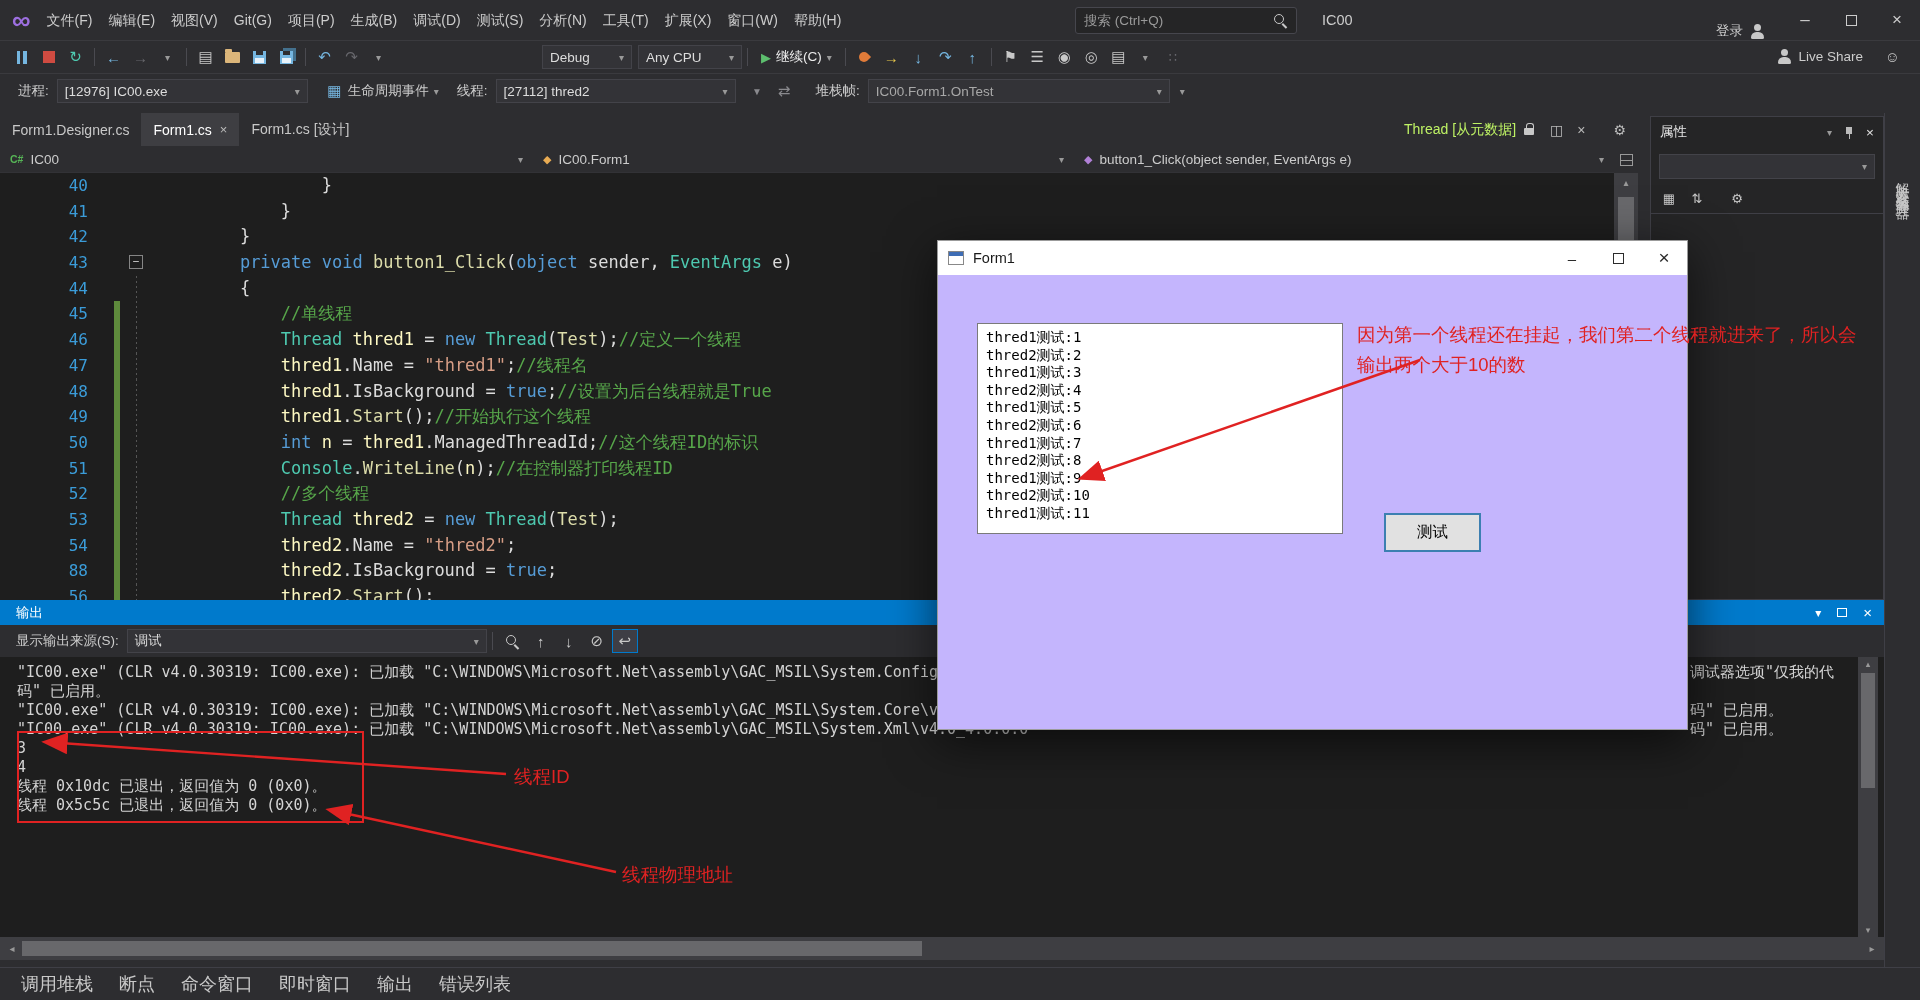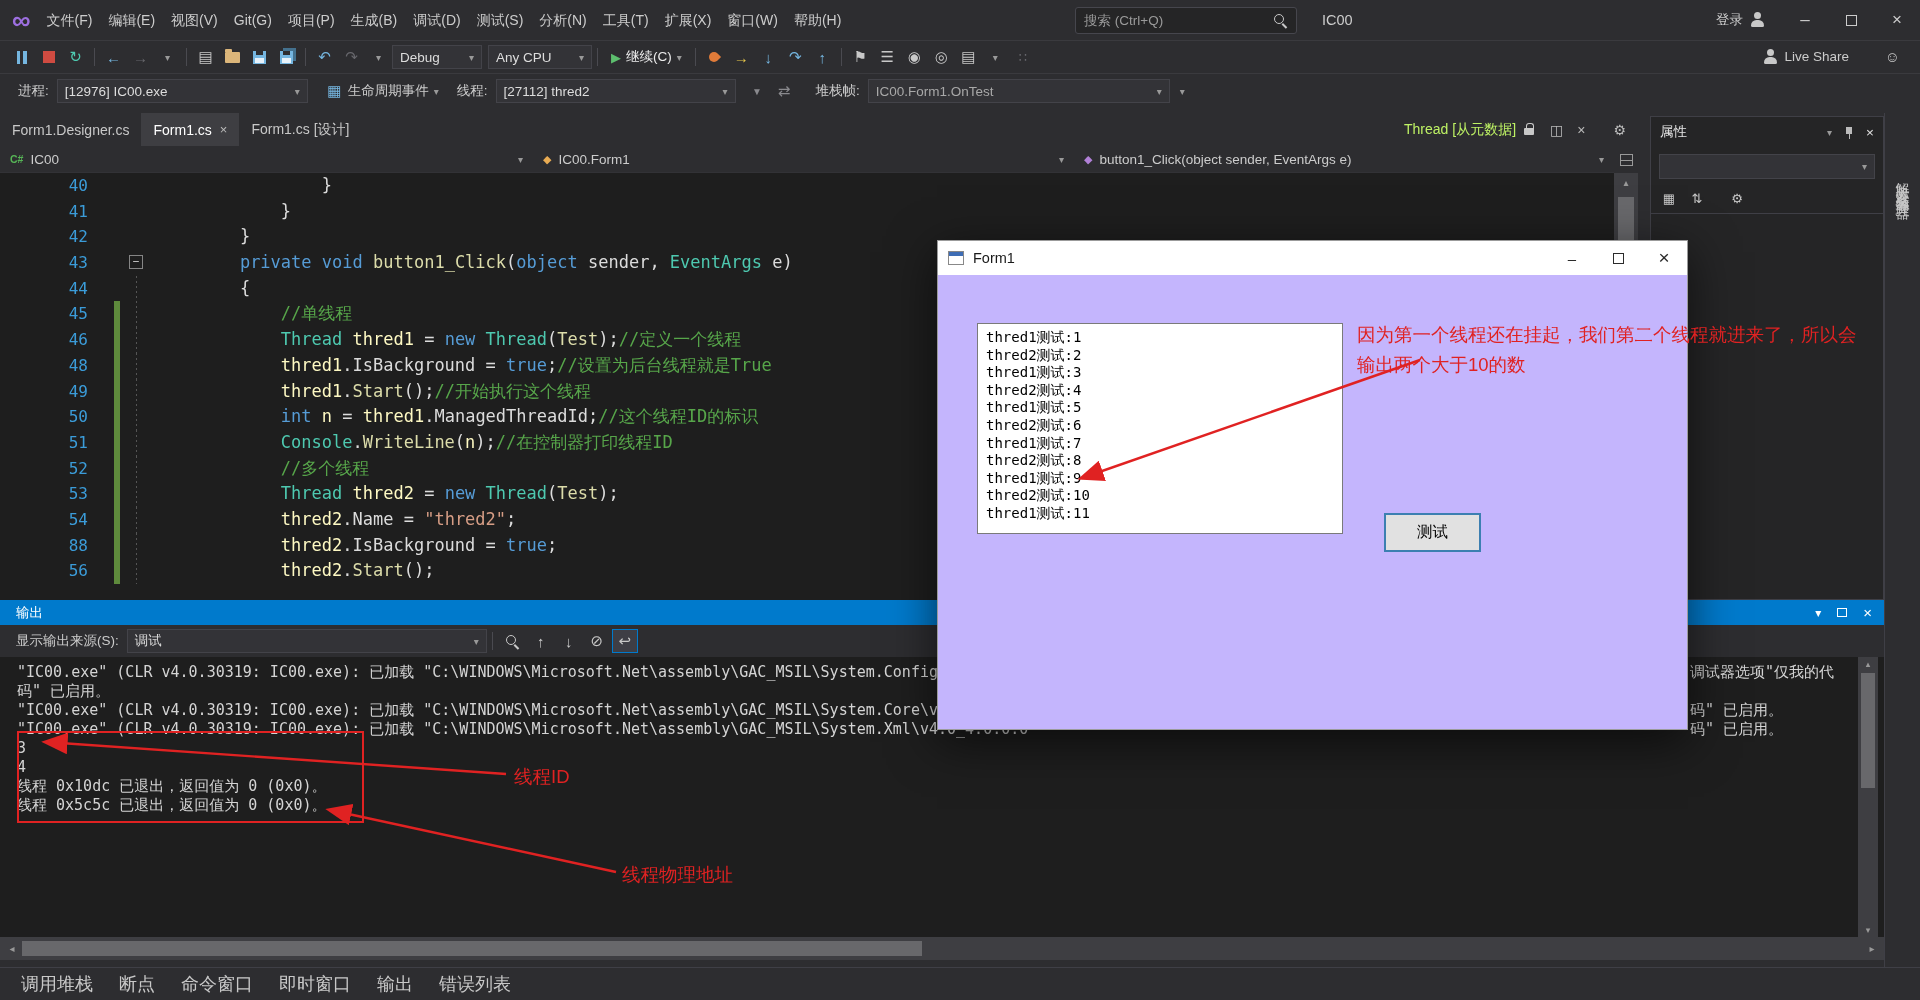--- a/index.html
+++ b/index.html
@@ -18,45 +18,45 @@
 .vslogo{color:#9D6FE0;font-size:26px;font-weight:bold;margin:0 8px 0 12px}
 .menubar{display:flex;height:100%}
 .menu-item{padding:0 8px;line-height:40px;font-size:14px;color:#CCC;white-space:nowrap}
 .searchbox{position:absolute;left:1075px;top:7px;width:222px;height:27px;background:#252526;border:1px solid #46464D;border-radius:3px;display:flex;align-items:center;padding:0 8px;justify-content:space-between}
 .searchbox input{background:transparent;border:none;outline:none;color:#BBB;font-size:13.5px;width:180px;font-family:inherit}
 .searchbox input::placeholder{color:#9A9A9A;opacity:1}
 .mag{position:relative;width:15px;height:15px;flex:none}
 .mag::before{content:"";position:absolute;left:1px;top:1px;width:8px;height:8px;border:1.6px solid #C8C8C8;border-radius:50%}
 .mag::after{content:"";position:absolute;left:10px;top:10px;width:6px;height:1.6px;background:#C8C8C8;transform:rotate(45deg);transform-origin:0 0}
 .solname{position:absolute;left:1322px;top:0;line-height:40px;font-size:14.5px;color:#CCC}
-.tb-right{position:absolute;right:0;top:0;height:40px;display:flex;align-items:center}
+.tb-right{position:absolute;right:0;top:0;height:40px;display:flex;align-items:flex-end}
 .signin{font-size:13.5px;color:#CCC}
 .person{position:relative;width:16px;height:16px;margin:0 16px 0 7px}
 .person::before{content:"";position:absolute;left:4px;top:0;width:7px;height:7px;border-radius:50%;background:#C8C8C8}
 .person::after{content:"";position:absolute;left:1px;top:8px;width:13px;height:7px;border-radius:7px 7px 2px 2px;background:#C8C8C8}
 .winbtn{width:46px;height:40px;display:flex;align-items:center;justify-content:center;font-size:17px;color:#CCC}
 .maxbox{width:11px;height:11px;border:1.3px solid #CCC;display:block}
 .maxbox.dark{border-color:#2B2B2B}
 
 .toolbar{position:absolute;left:0;top:40px;width:1920px;height:33px;background:#2D2D30;border-top:1px solid #3A3A3E;display:flex;align-items:center;padding-left:8px}
 .pause i{display:inline-block;width:3.5px;height:13px;background:#75B6E0;margin:0 1.5px}
 .stopbox{width:12px;height:12px;background:#CF4B41;display:block}
 .folder{position:relative;width:15px;height:11px;background:#DCB67A;border-radius:1px;display:block}
 .folder::before{content:"";position:absolute;left:0;top:-3px;width:7px;height:3px;background:#DCB67A;border-radius:1px 1px 0 0}
 .floppy{position:relative;width:13px;height:13px;background:#75B6E0;display:block}
 .floppy::before{content:"";position:absolute;left:3px;top:0;width:7px;height:4px;background:#2D2D30}
 .floppy::after{content:"";position:absolute;left:2px;top:7px;width:9px;height:5px;background:#E8F2FA}
 .floppy.all{box-shadow:3px -3px 0 0 #44718E}
 .flame{width:10px;height:10px;background:#E07B39;border-radius:50% 0 50% 50%;transform:rotate(45deg);display:block}
-.tb-combo-debug{width:90px;}
+.tb-combo-debug{width:90px;margin-left:150px}
 .tb-combo-cpu{width:104px;margin-left:6px}
 .contgrp{display:flex;align-items:center;gap:5px;padding:0 8px}
 .cont-label{font-size:13.5px;color:#ECECEC}
 .grip{font-size:13px;color:#67676C;letter-spacing:-1px}
-.tbr{position:absolute;right:14px;top:40px;height:33px;display:flex;align-items:center;gap:30px}
+.tbr{position:absolute;right:14px;top:40px;height:33px;display:flex;align-items:center;gap:16px}
 .ls-label{font-size:13.5px;color:#CCC;margin-left:5px}
 
 .debugbar{position:absolute;left:0;top:73px;width:1920px;height:35px;background:#2D2D30;border-top:1px solid #3A3A3E;display:flex;align-items:center;font-size:13.5px;color:#CCC}
 .db-label{margin-left:18px;flex:none}
 .db-combo1{width:251px;margin-left:8px}
 .db-combo2{width:240px;margin-left:8px}
 .db-combo3{width:302px;margin-left:8px;color:#A8A8A8}
 .db-ico{margin-left:13px}
 
 .tabrow{position:absolute;left:0;top:113px;width:1650px;height:33px;background:#2D2D30;display:flex}
@@ -322,20 +322,21 @@
 
   <div class="editor">
     <div>
         <div class="cl"><span class="ln">40</span><span class="chg"></span><span class="fold"></span><span class="code"><span class="tk-pl">                </span><span class="tk-pl">}</span></span></div>
         <div class="cl"><span class="ln">41</span><span class="chg"></span><span class="fold"></span><span class="code"><span class="tk-pl">            </span><span class="tk-pl">}</span></span></div>
         <div class="cl"><span class="ln">42</span><span class="chg"></span><span class="fold"></span><span class="code"><span class="tk-pl">        </span><span class="tk-pl">}</span></span></div>
         <div class="cl"><span class="ln">43</span><span class="chg"></span><span class="fold"><span class="foldbox">−</span></span><span class="code"><span class="tk-pl">        </span><span class="tk-kw">private</span><span class="tk-pl"> </span><span class="tk-kw">void</span><span class="tk-pl"> </span><span class="tk-m">button1_Click</span><span class="tk-pl">(</span><span class="tk-kw">object</span><span class="tk-pl"> sender, </span><span class="tk-ty">EventArgs</span><span class="tk-pl"> e</span><span class="tk-pl">)</span></span></div>
         <div class="cl"><span class="ln">44</span><span class="chg"></span><span class="fold guide"></span><span class="code"><span class="tk-pl">        </span><span class="tk-pl">{</span></span></div>
         <div class="cl"><span class="ln">45</span><span class="chg on"></span><span class="fold guide"></span><span class="code"><span class="tk-pl">            </span><span class="tk-co">//单线程</span></span></div>
         <div class="cl"><span class="ln">46</span><span class="chg on"></span><span class="fold guide"></span><span class="code"><span class="tk-pl">            </span><span class="tk-ty">Thread</span><span class="tk-pl"> </span><span class="tk-lo">thred1</span><span class="tk-pl"> = </span><span class="tk-kw">new</span><span class="tk-pl"> </span><span class="tk-ty">Thread</span><span class="tk-pl">(</span><span class="tk-m">Test</span><span class="tk-pl">);</span><span class="tk-co">//定义一个线程</span></span></div>
+        <div class="cl"><span class="ln">47</span><span class="chg on"></span><span class="fold guide"></span><span class="code"><span class="tk-pl">            </span><span class="tk-lo">thred1</span><span class="tk-pl">.</span><span class="tk-pl">Name</span><span class="tk-pl"> = </span><span class="tk-st">"thred1"</span><span class="tk-pl">;</span><span class="tk-co">//线程名</span></span></div>
         <div class="cl"><span class="ln">48</span><span class="chg on"></span><span class="fold guide"></span><span class="code"><span class="tk-pl">            </span><span class="tk-lo">thred1</span><span class="tk-pl">.</span><span class="tk-pl">IsBackground</span><span class="tk-pl"> = </span><span class="tk-kw">true</span><span class="tk-pl">;</span><span class="tk-co">//设置为后台线程就是True</span></span></div>
         <div class="cl"><span class="ln">49</span><span class="chg on"></span><span class="fold guide"></span><span class="code"><span class="tk-pl">            </span><span class="tk-lo">thred1</span><span class="tk-pl">.</span><span class="tk-m">Start</span><span class="tk-pl">();</span><span class="tk-co">//开始执行这个线程</span></span></div>
         <div class="cl"><span class="ln">50</span><span class="chg on"></span><span class="fold guide"></span><span class="code"><span class="tk-pl">            </span><span class="tk-kw">int</span><span class="tk-pl"> </span><span class="tk-lo">n</span><span class="tk-pl"> = </span><span class="tk-lo">thred1</span><span class="tk-pl">.</span><span class="tk-pl">ManagedThreadId</span><span class="tk-pl">;</span><span class="tk-co">//这个线程ID的标识</span></span></div>
         <div class="cl"><span class="ln">51</span><span class="chg on"></span><span class="fold guide"></span><span class="code"><span class="tk-pl">            </span><span class="tk-ty">Console</span><span class="tk-pl">.</span><span class="tk-m">WriteLine</span><span class="tk-pl">(</span><span class="tk-lo">n</span><span class="tk-pl">);</span><span class="tk-co">//在控制器打印线程ID</span></span></div>
         <div class="cl"><span class="ln">52</span><span class="chg on"></span><span class="fold guide"></span><span class="code"><span class="tk-pl">            </span><span class="tk-co">//多个线程</span></span></div>
         <div class="cl"><span class="ln">53</span><span class="chg on"></span><span class="fold guide"></span><span class="code"><span class="tk-pl">            </span><span class="tk-ty">Thread</span><span class="tk-pl"> </span><span class="tk-lo">thred2</span><span class="tk-pl"> = </span><span class="tk-kw">new</span><span class="tk-pl"> </span><span class="tk-ty">Thread</span><span class="tk-pl">(</span><span class="tk-m">Test</span><span class="tk-pl">);</span></span></div>
         <div class="cl"><span class="ln">54</span><span class="chg on"></span><span class="fold guide"></span><span class="code"><span class="tk-pl">            </span><span class="tk-lo">thred2</span><span class="tk-pl">.</span><span class="tk-pl">Name</span><span class="tk-pl"> = </span><span class="tk-st">"thred2"</span><span class="tk-pl">;</span></span></div>
         <div class="cl"><span class="ln">88</span><span class="chg on"></span><span class="fold guide"></span><span class="code"><span class="tk-pl">            </span><span class="tk-lo">thred2</span><span class="tk-pl">.</span><span class="tk-pl">IsBackground</span><span class="tk-pl"> = </span><span class="tk-kw">true</span><span class="tk-pl">;</span></span></div>
         <div class="cl"><span class="ln">56</span><span class="chg on"></span><span class="fold guide"></span><span class="code"><span class="tk-pl">            </span><span class="tk-lo">thred2</span><span class="tk-pl">.</span><span class="tk-m">Start</span><span class="tk-pl">();</span></span></div>
       </div>

